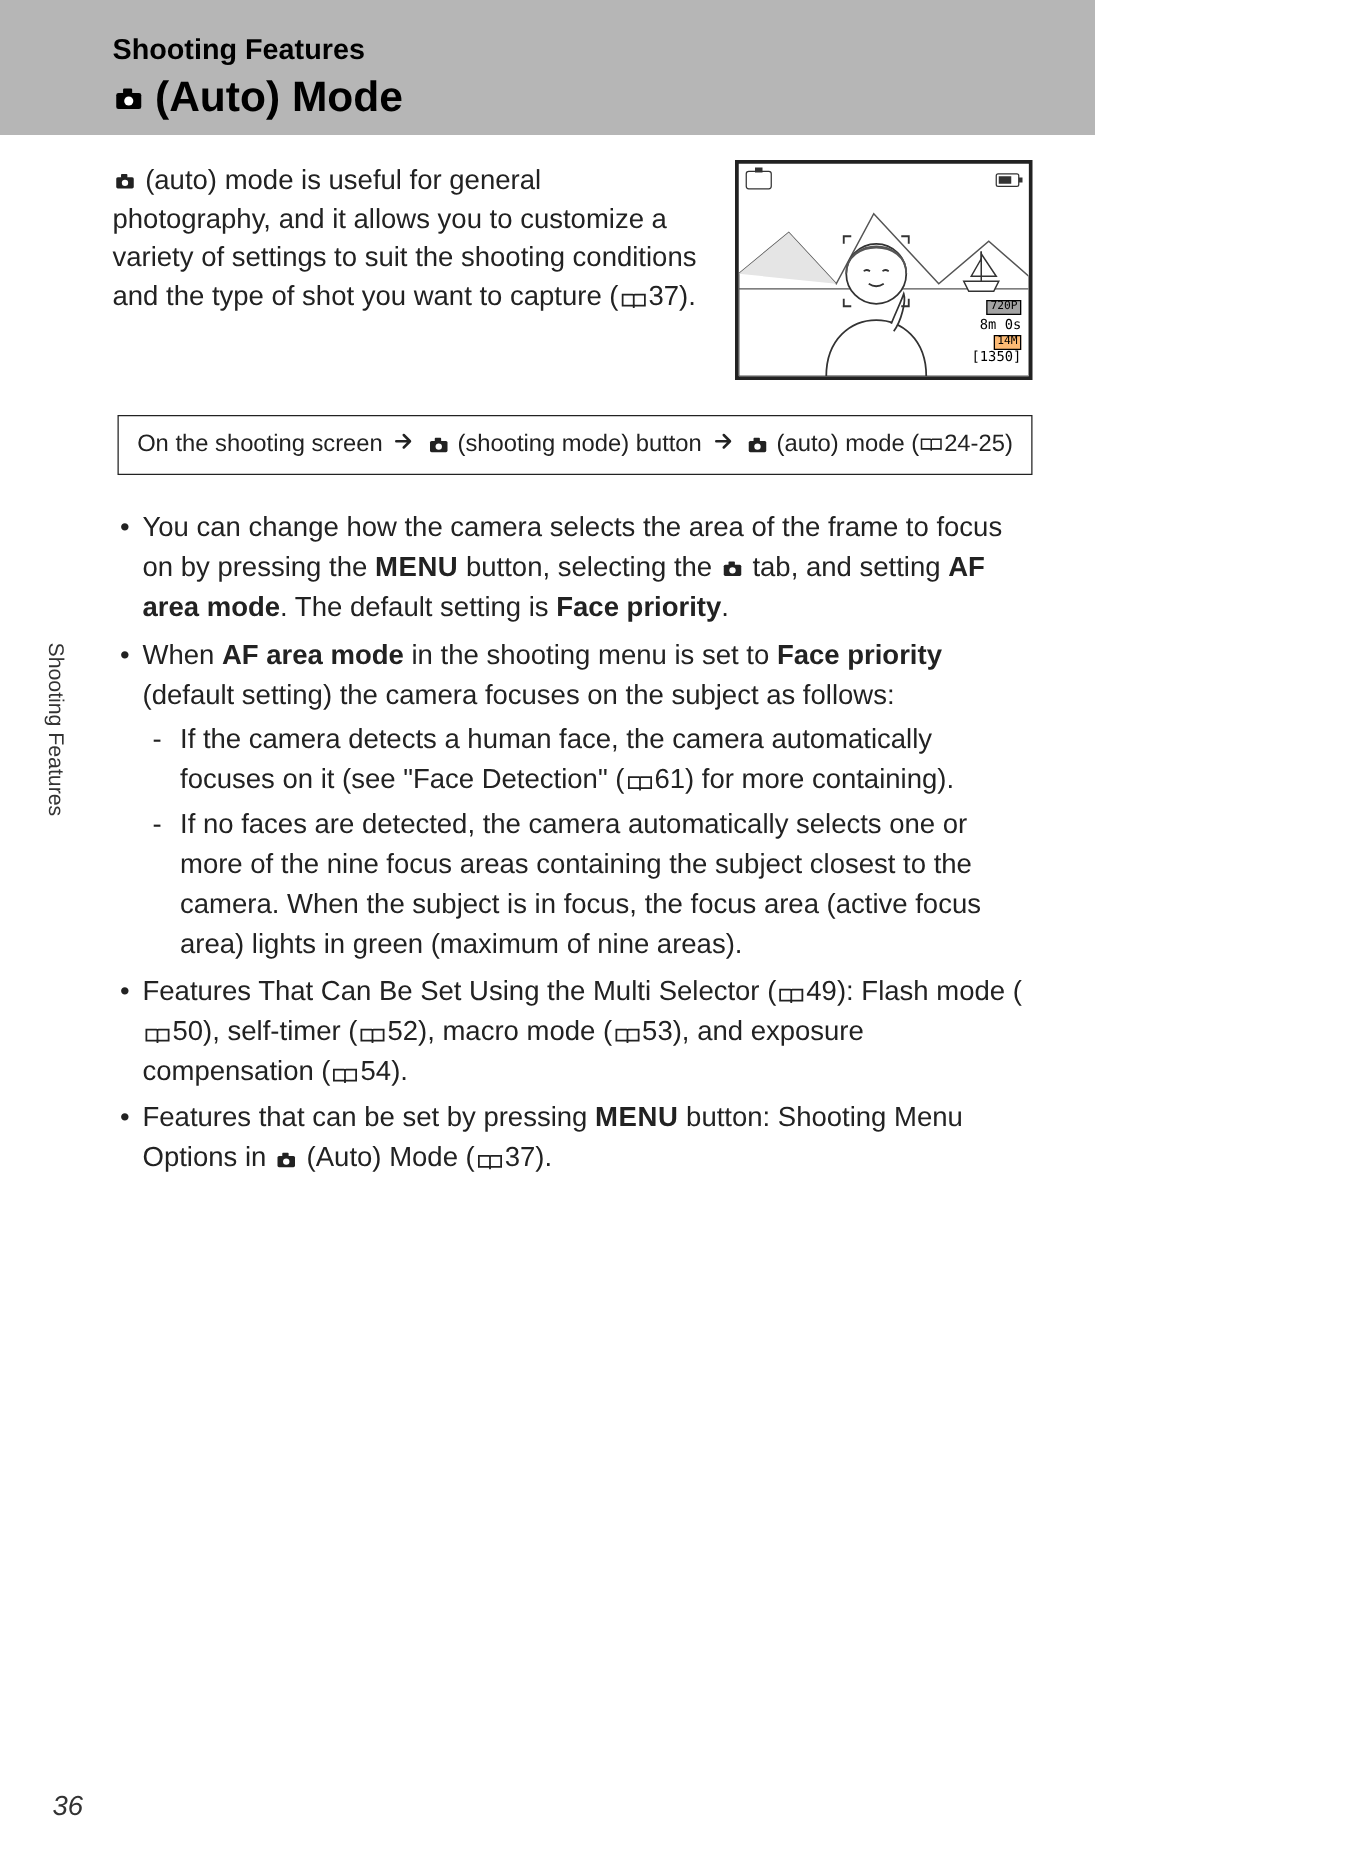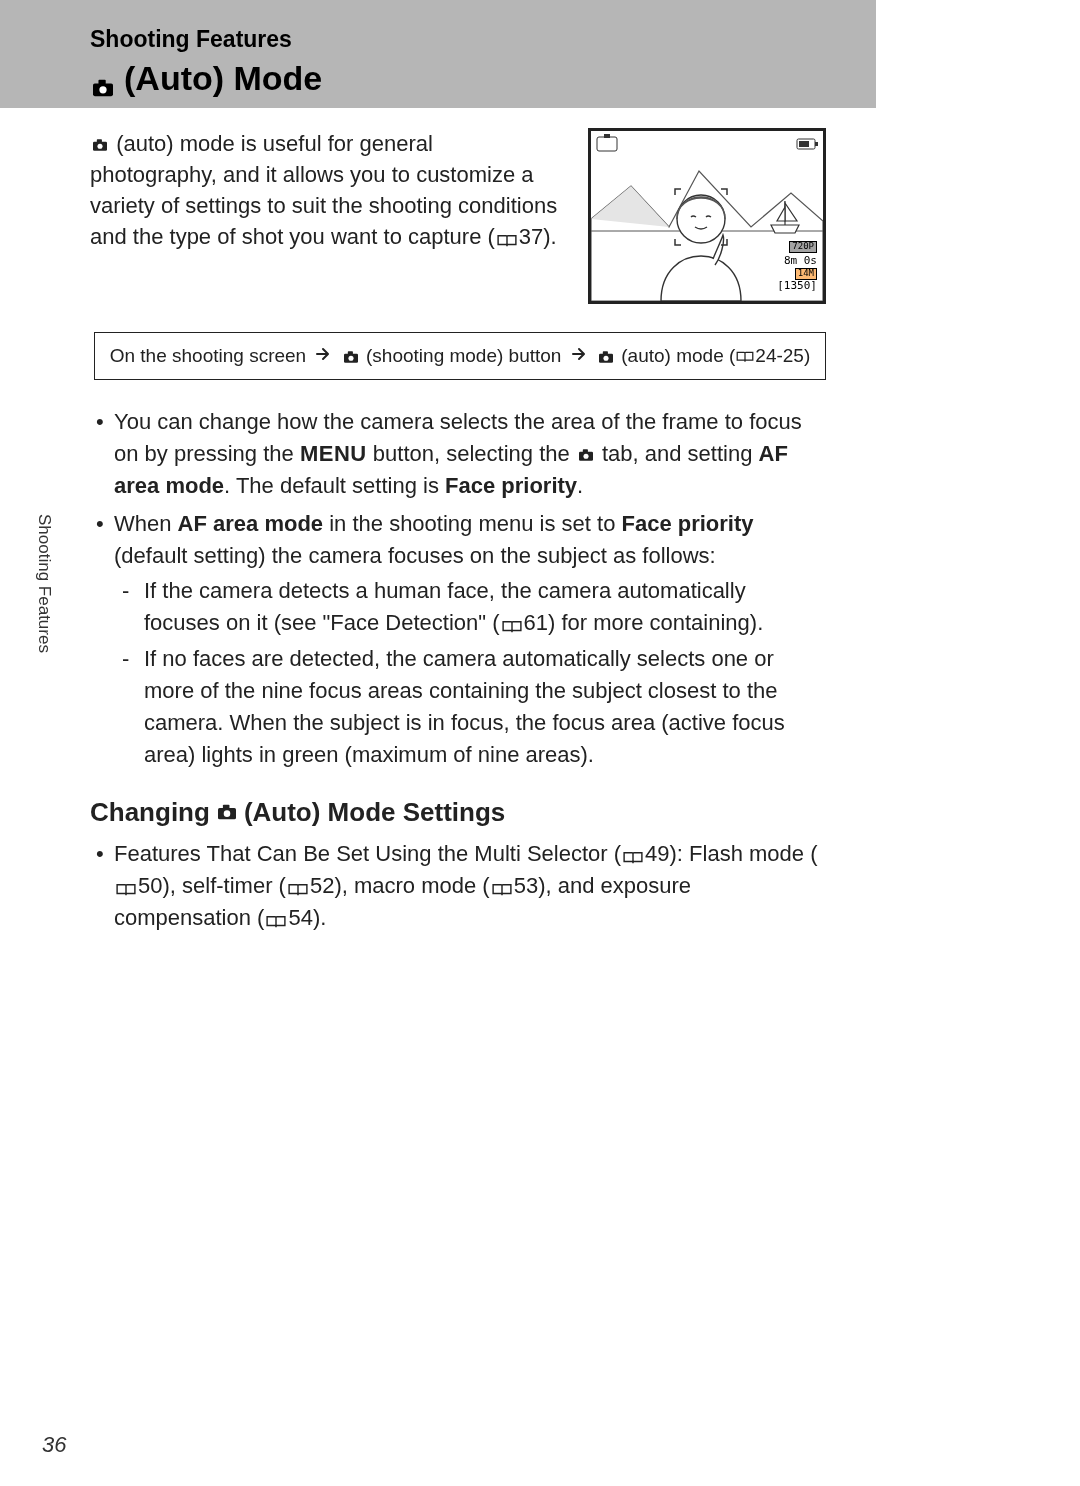--- a/index.html
+++ b/index.html
@@ -26,21 +26,21 @@
     font-weight: 700;
     font-size: 23px;
     color: #000;
     margin-bottom: 6px;
   }
   .page-title {
     font-weight: 700;
     font-size: 34px;
     color: #000;
     display: flex;
-    align-items: flex-end;
+    align-items: center;
     gap: 8px;
   }
   .camera-icon {
     display: inline-block;
     width: 26px;
     height: 20px;
     vertical-align: middle;
   }
   .camera-icon-sm {
     display: inline-block;
@@ -318,42 +318,42 @@
                 <use href="#book"></use>
               </svg><span>61</span><span>) for more containing).</span>
           </li>
           <li>
             <span>If no faces are detected, the camera automatically selects one or more of the nine focus areas containing the subject closest to the camera. When the subject is in focus, the focus area (active focus area) lights in green (maximum of nine areas).</span>
           </li>
         </ul>
       </li>
     </ul>
 
-    <div class="subhead">
-      <span>Changing</span>
-      <svg class="camera-icon" style="width:22px;height:18px" viewBox="0 0 26 22">
-          <use href="#cam"></use>
-        </svg>
-      <span>(Auto) Mode Settings</span>
-    </div>
 
     <ul class="bullets">
       <li>
         <span>Features That Can Be Set Using the Multi Selector (</span><svg class="book-icon" viewBox="0 0 24 18">
             <use href="#book"></use>
           </svg><span>49</span><span>): Flash mode (</span><svg class="book-icon" viewBox="0 0 24 18">
             <use href="#book"></use>
           </svg><span>50</span><span>), self-timer (</span><svg class="book-icon" viewBox="0 0 24 18">
             <use href="#book"></use>
           </svg><span>52</span><span>), macro mode (</span><svg class="book-icon" viewBox="0 0 24 18">
             <use href="#book"></use>
           </svg><span>53</span><span>), and exposure compensation (</span><svg class="book-icon" viewBox="0 0 24 18">
             <use href="#book"></use>
           </svg><span>54</span><span>).</span>
       </li>
+      <li>
+        <span>Features that can be set by pressing </span><span class="menu-word">MENU</span><span> button: Shooting Menu Options in </span><svg class="camera-icon-sm" viewBox="0 0 26 22">
+            <use href="#cam"></use>
+          </svg><span> (Auto) Mode (</span><svg class="book-icon" viewBox="0 0 24 18">
+            <use href="#book"></use>
+          </svg><span>37</span><span>).</span>
+      </li>
     </ul>
 
   </div>
 
   <div class="side-tab">Shooting Features</div>
   <div class="page-num">36</div>
 
 </div>
 
 </body></html>

